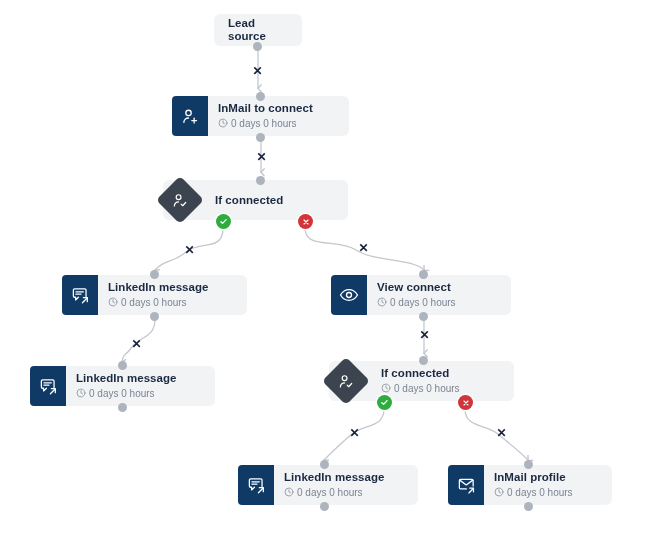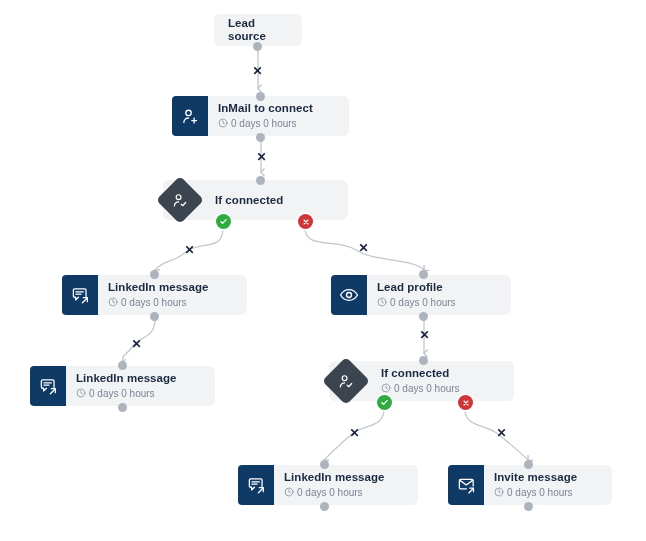--- a/index.html
+++ b/index.html
@@ -275,21 +275,21 @@
   <div class="port" style="left:118px; top:403px;"></div>
 
   <div class="node" style="left:331px; top:275px; width:180px; height:40px;">
     <div class="node-icon">
       <svg width="20" height="20" viewBox="0 0 24 24" fill="none" stroke="#ffffff" stroke-width="1.6" stroke-linecap="round" stroke-linejoin="round">
         <path d="M1.8 12S5.6 5.6 12 5.6 22.2 12 22.2 12 18.4 18.4 12 18.4 1.8 12 1.8 12z"></path>
         <circle cx="12" cy="12" r="3"></circle>
       </svg>
     </div>
     <div class="node-body">
-      <div class="node-title">Lead profile</div>
+      <div class="node-title">View connect</div>
       <div class="node-sub">
         <span>
           <svg width="10" height="10" viewBox="0 0 24 24" fill="none" stroke="#8a919e" stroke-width="2" stroke-linecap="round">
               <circle cx="12" cy="12" r="9.5"></circle>
               <path d="M12 6.8V12l3.6 2.2"></path>
             </svg>
         </span>
         <span>0 days 0 hours</span>
       </div>
     </div>
@@ -360,21 +360,21 @@
   <div class="node" style="left:448px; top:465px; width:164px; height:40px;">
     <div class="node-icon">
       <svg width="19" height="19" viewBox="0 0 24 24" fill="none" stroke="#ffffff" stroke-width="1.6" stroke-linecap="round" stroke-linejoin="round">
         <path d="M20.4 12.6V5.9a1.5 1.5 0 0 0-1.5-1.5H4.5A1.5 1.5 0 0 0 3 5.9v9a1.5 1.5 0 0 0 1.5 1.5h7.4"></path>
         <path d="M3.4 5.2l8.3 6.1 8.3-6.1"></path>
         <path d="M15 21.4l5.6-5.6"></path>
         <path d="M16.2 15.4h4.6v4.6"></path>
       </svg>
     </div>
     <div class="node-body">
-      <div class="node-title">Invite message</div>
+      <div class="node-title">InMail profile</div>
       <div class="node-sub">
         <span>
           <svg width="10" height="10" viewBox="0 0 24 24" fill="none" stroke="#8a919e" stroke-width="2" stroke-linecap="round">
               <circle cx="12" cy="12" r="9.5"></circle>
               <path d="M12 6.8V12l3.6 2.2"></path>
             </svg>
         </span>
         <span>0 days 0 hours</span>
       </div>
     </div>

